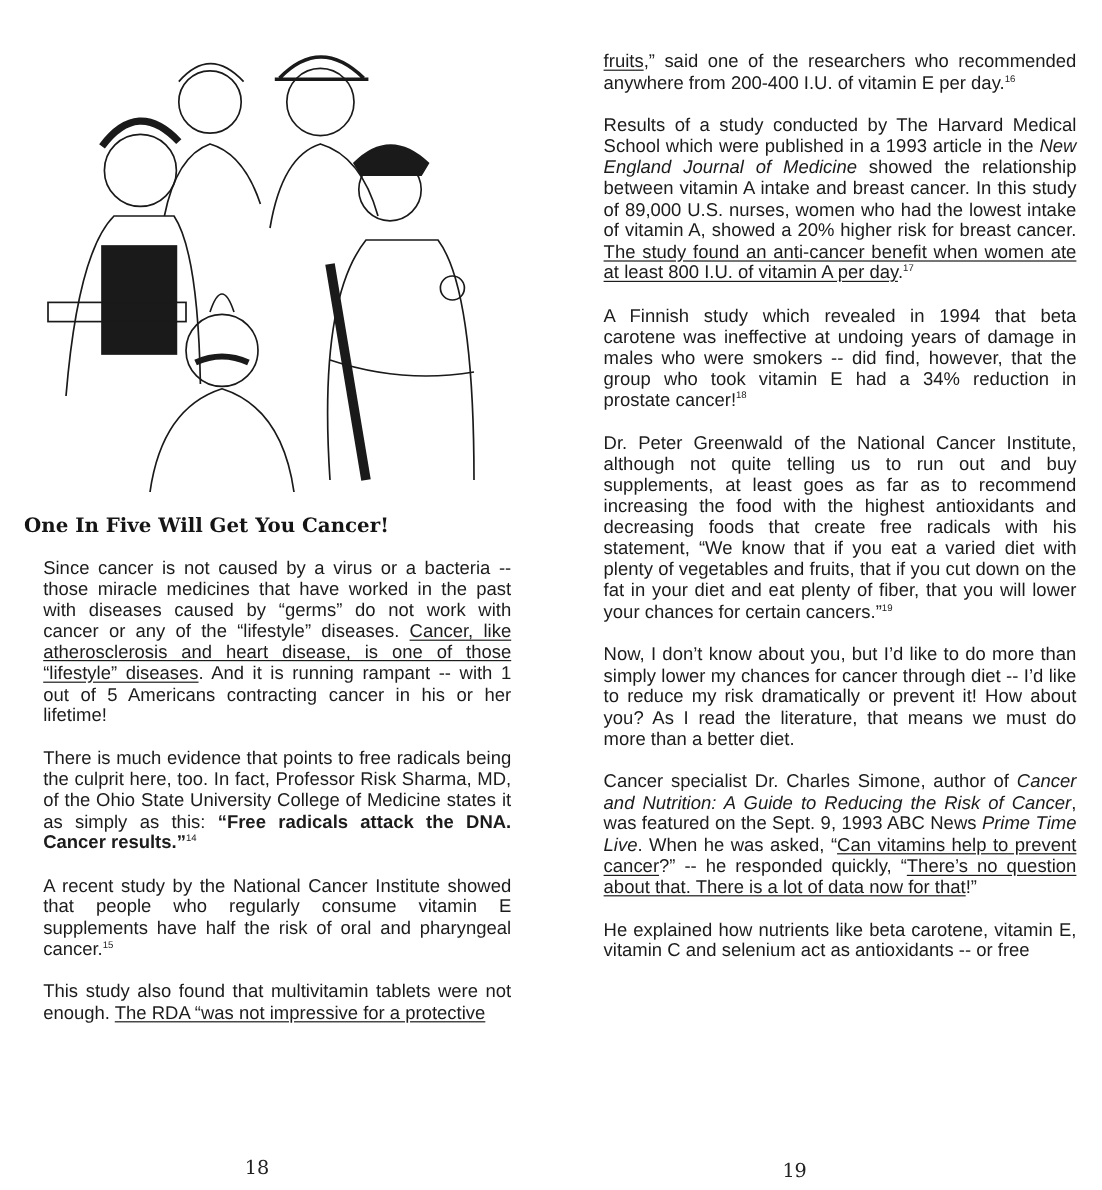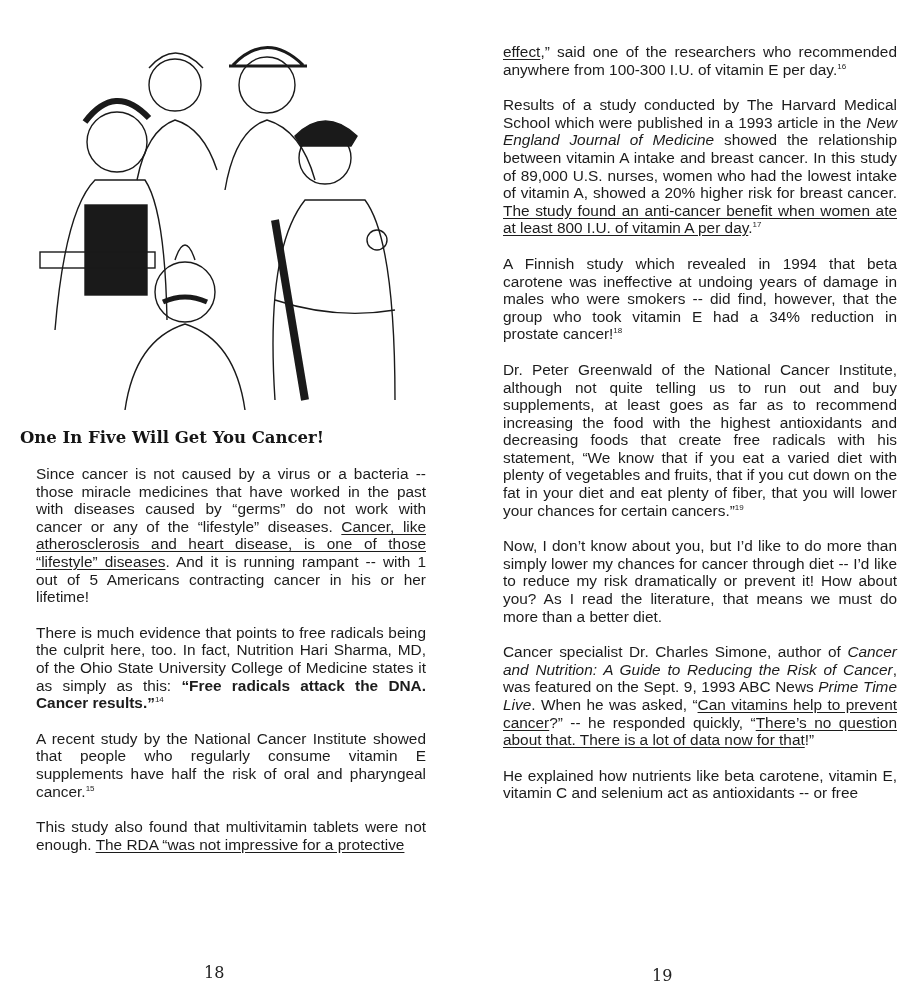--- a/index.html
+++ b/index.html
@@ -54,31 +54,31 @@
       <path d="M138 272 q22 -10 44 0" stroke-width="5"></path>
       <path d="M150 230 q10 -30 20 0"></path>
       <path d="M100 380 q10 -70 60 -86 q50 16 60 86"></path>
     </g>
   </svg>
 
   <div class="heading">One In Five Will Get You Cancer!</div>
 
   <div class="col left-col">
     <p><span>Since cancer is not caused by a virus or a bacteria -- those miracle medicines that have worked in the past with diseases caused by “germs” do not work with cancer or any of the “lifestyle” diseases. </span><span class="u">Cancer, like atherosclerosis and heart disease, is one of those “lifestyle” diseases</span><span>. And it is running rampant -- with 1 out of 5 Americans contracting cancer in his or her lifetime!</span></p>
-    <p><span>There is much evidence that points to free radicals being the culprit here, too. In fact, Nutrition Hari Sharma, MD, of the Ohio State University College of Medicine states it as simply as this: </span><b>“Free radicals attack the DNA. Cancer results.”</b><sup>14</sup></p>
+    <p><span>There is much evidence that points to free radicals being the culprit here, too. In fact, Professor Risk Sharma, MD, of the Ohio State University College of Medicine states it as simply as this: </span><b>“Free radicals attack the DNA. Cancer results.”</b><sup>14</sup></p>
     <p><span>A recent study by the National Cancer Institute showed that people who regularly consume vitamin E supplements have half the risk of oral and pharyngeal cancer.</span><sup>15</sup></p>
     <p><span>This study also found that multivitamin tablets were not enough. </span><span class="u">The RDA “was not impressive for a protective</span></p>
   </div>
 
   <div class="pnum pnum-l">18</div>
 </div>
 
 <div class="page page-right">
   <div class="col right-col">
-    <p><span class="u">effect</span><span>,” said one of the researchers who recommended anywhere from 100-300 I.U. of vitamin E per day.</span><sup>16</sup></p>
+    <p><span class="u">fruits</span><span>,” said one of the researchers who recommended anywhere from 200-400 I.U. of vitamin E per day.</span><sup>16</sup></p>
     <p><span>Results of a study conducted by The Harvard Medical School which were published in a 1993 article in the </span><i>New England Journal of Medicine</i><span> showed the relationship between vitamin A intake and breast cancer. In this study of 89,000 U.S. nurses, women who had the lowest intake of vitamin A, showed a 20% higher risk for breast cancer. </span><span class="u">The study found an anti-cancer benefit when women ate at least 800 I.U. of vitamin A per day</span><span>.</span><sup>17</sup></p>
     <p><span>A Finnish study which revealed in 1994 that beta carotene was ineffective at undoing years of damage in males who were smokers -- did find, however, that the group who took vitamin E had a 34% reduction in prostate cancer!</span><sup>18</sup></p>
     <p><span>Dr. Peter Greenwald of the National Cancer Institute, although not quite telling us to run out and buy supplements, at least goes as far as to recommend increasing the food with the highest antioxidants and decreasing foods that create free radicals with his statement, “We know that if you eat a varied diet with plenty of vegetables and fruits, that if you cut down on the fat in your diet and eat plenty of fiber, that you will lower your chances for certain cancers.”</span><sup>19</sup></p>
     <p><span>Now, I don’t know about you, but I’d like to do more than simply lower my chances for cancer through diet -- I’d like to reduce my risk dramatically or prevent it! How about you? As I read the literature, that means we must do more than a better diet.</span></p>
     <p><span>Cancer specialist Dr. Charles Simone, author of </span><i>Cancer and Nutrition: A Guide to Reducing the Risk of Cancer</i><span>, was featured on the Sept. 9, 1993 ABC News </span><i>Prime Time Live</i><span>. When he was asked, “</span><span class="u">Can vitamins help to prevent cancer</span><span>?” -- he responded quickly, “</span><span class="u">There’s no question about that. There is a lot of data now for that</span><span>!”</span></p>
     <p><span>He explained how nutrients like beta carotene, vitamin E, vitamin C and selenium act as antioxidants -- or free</span></p>
   </div>
 
   <div class="pnum pnum-r">19</div>
 </div>

